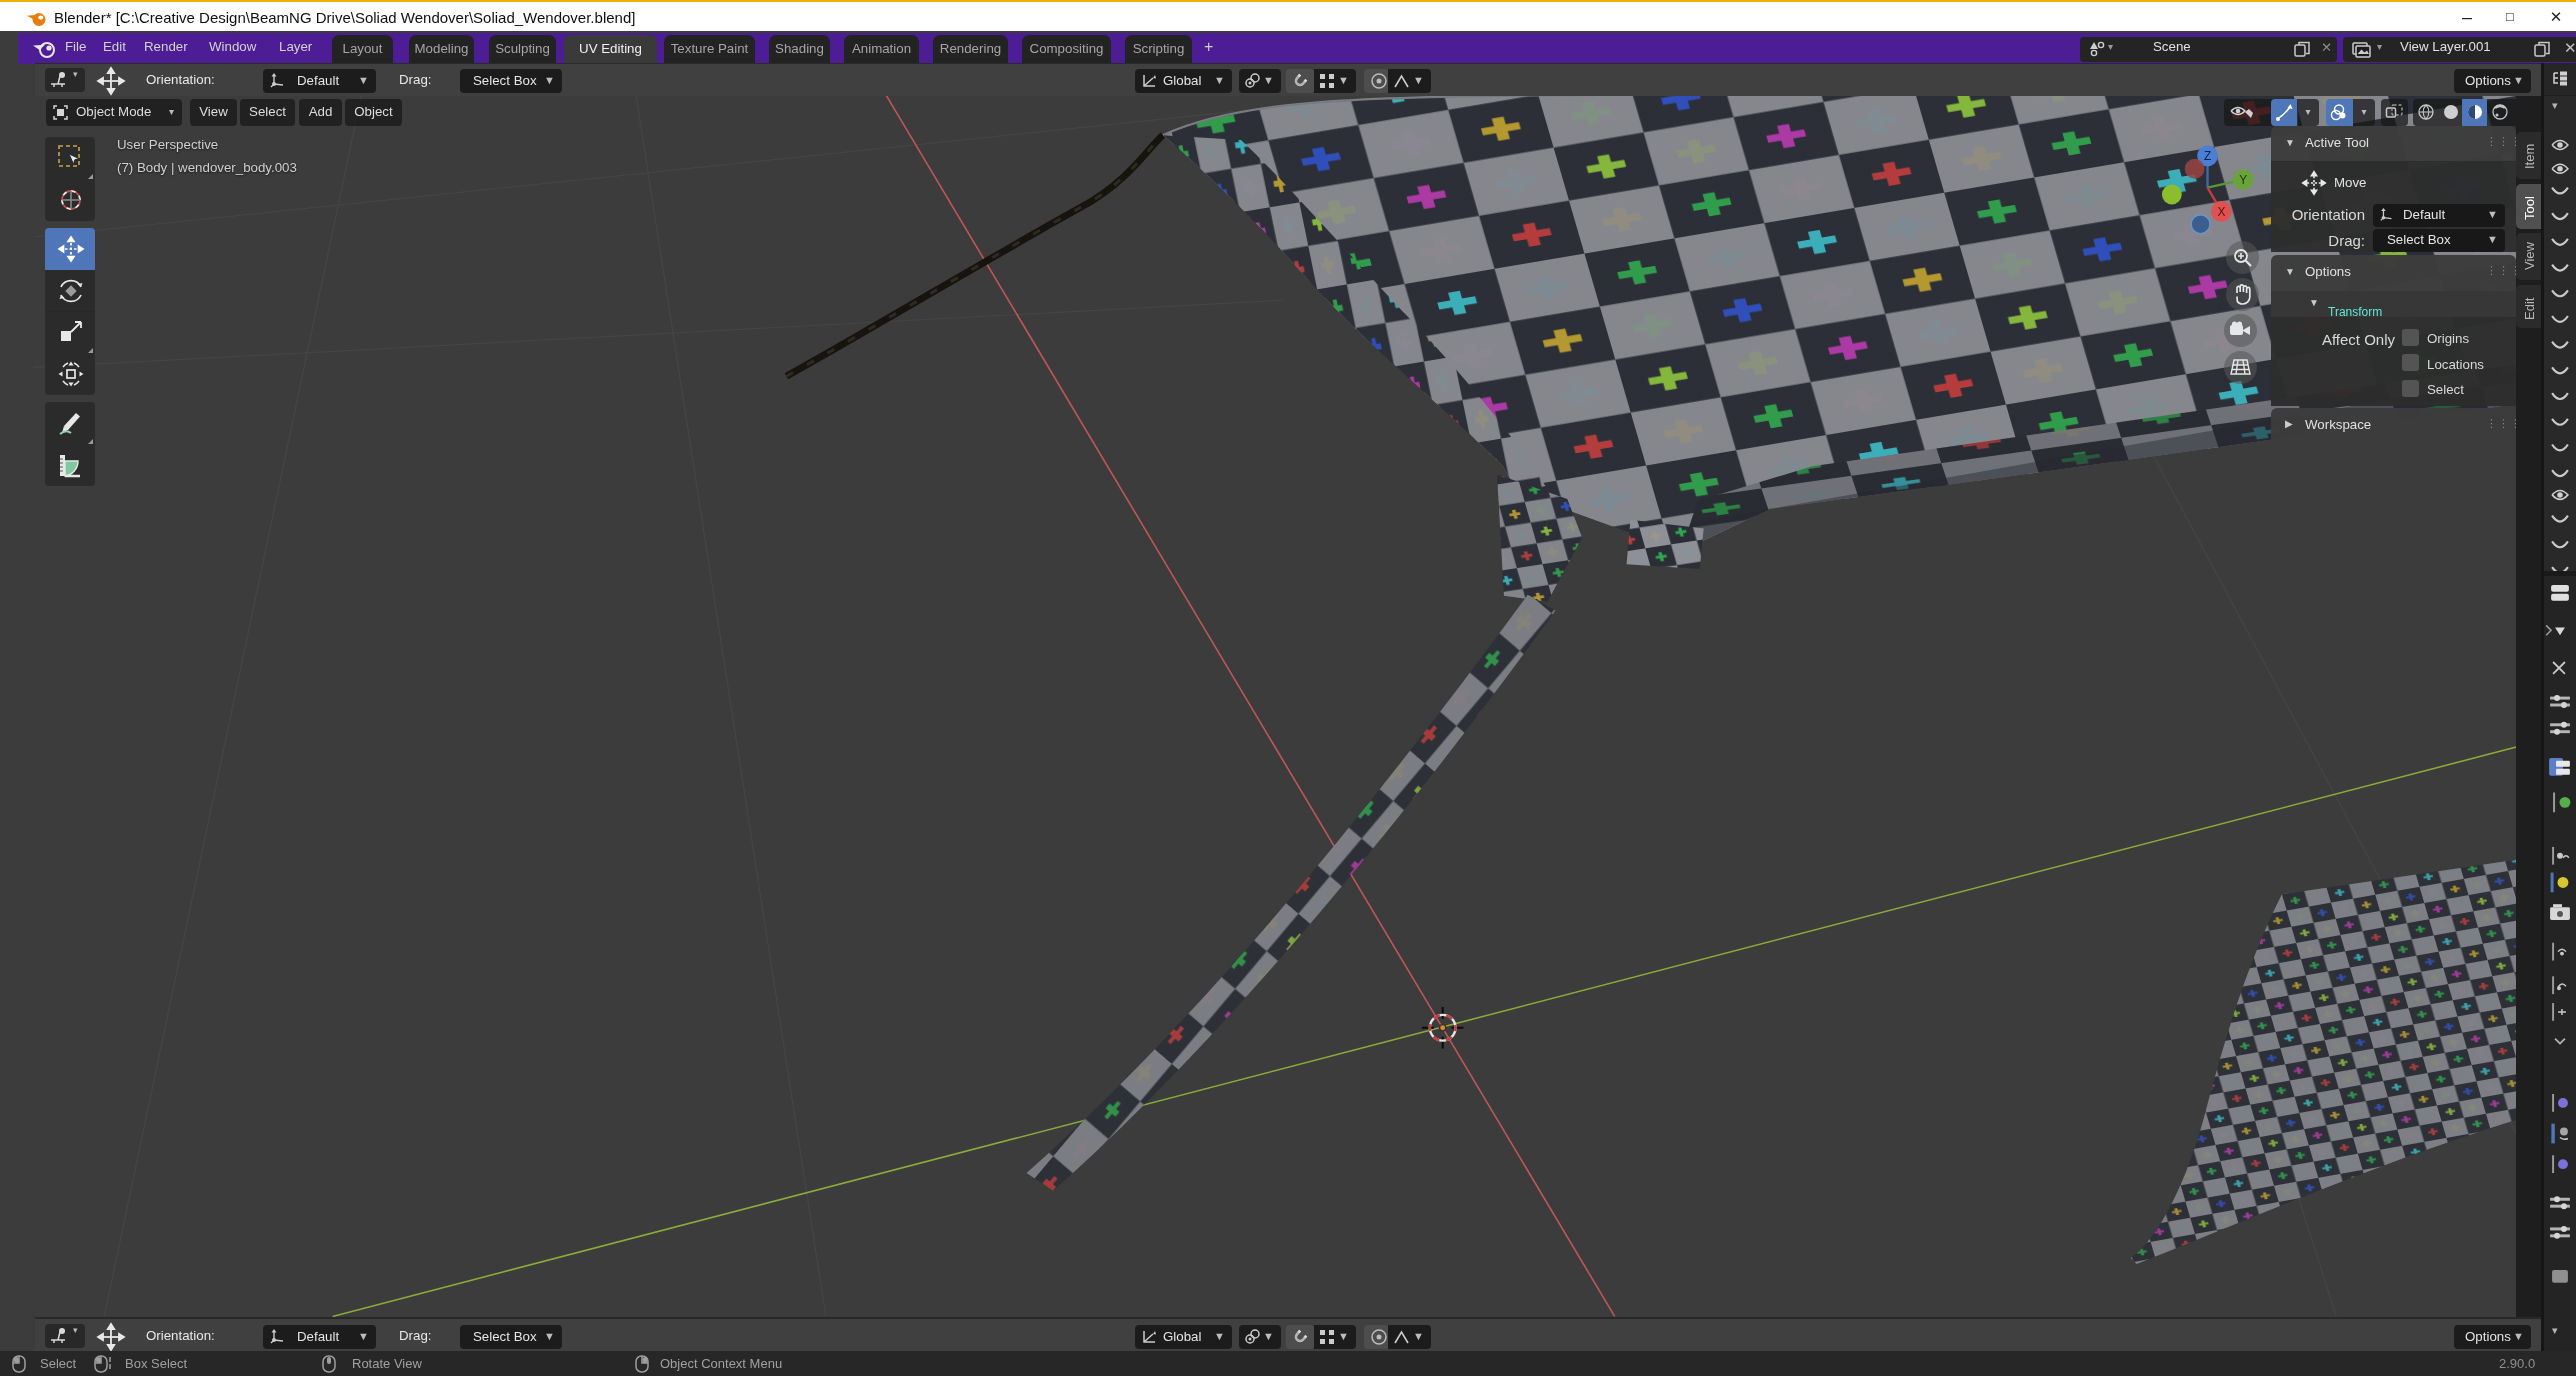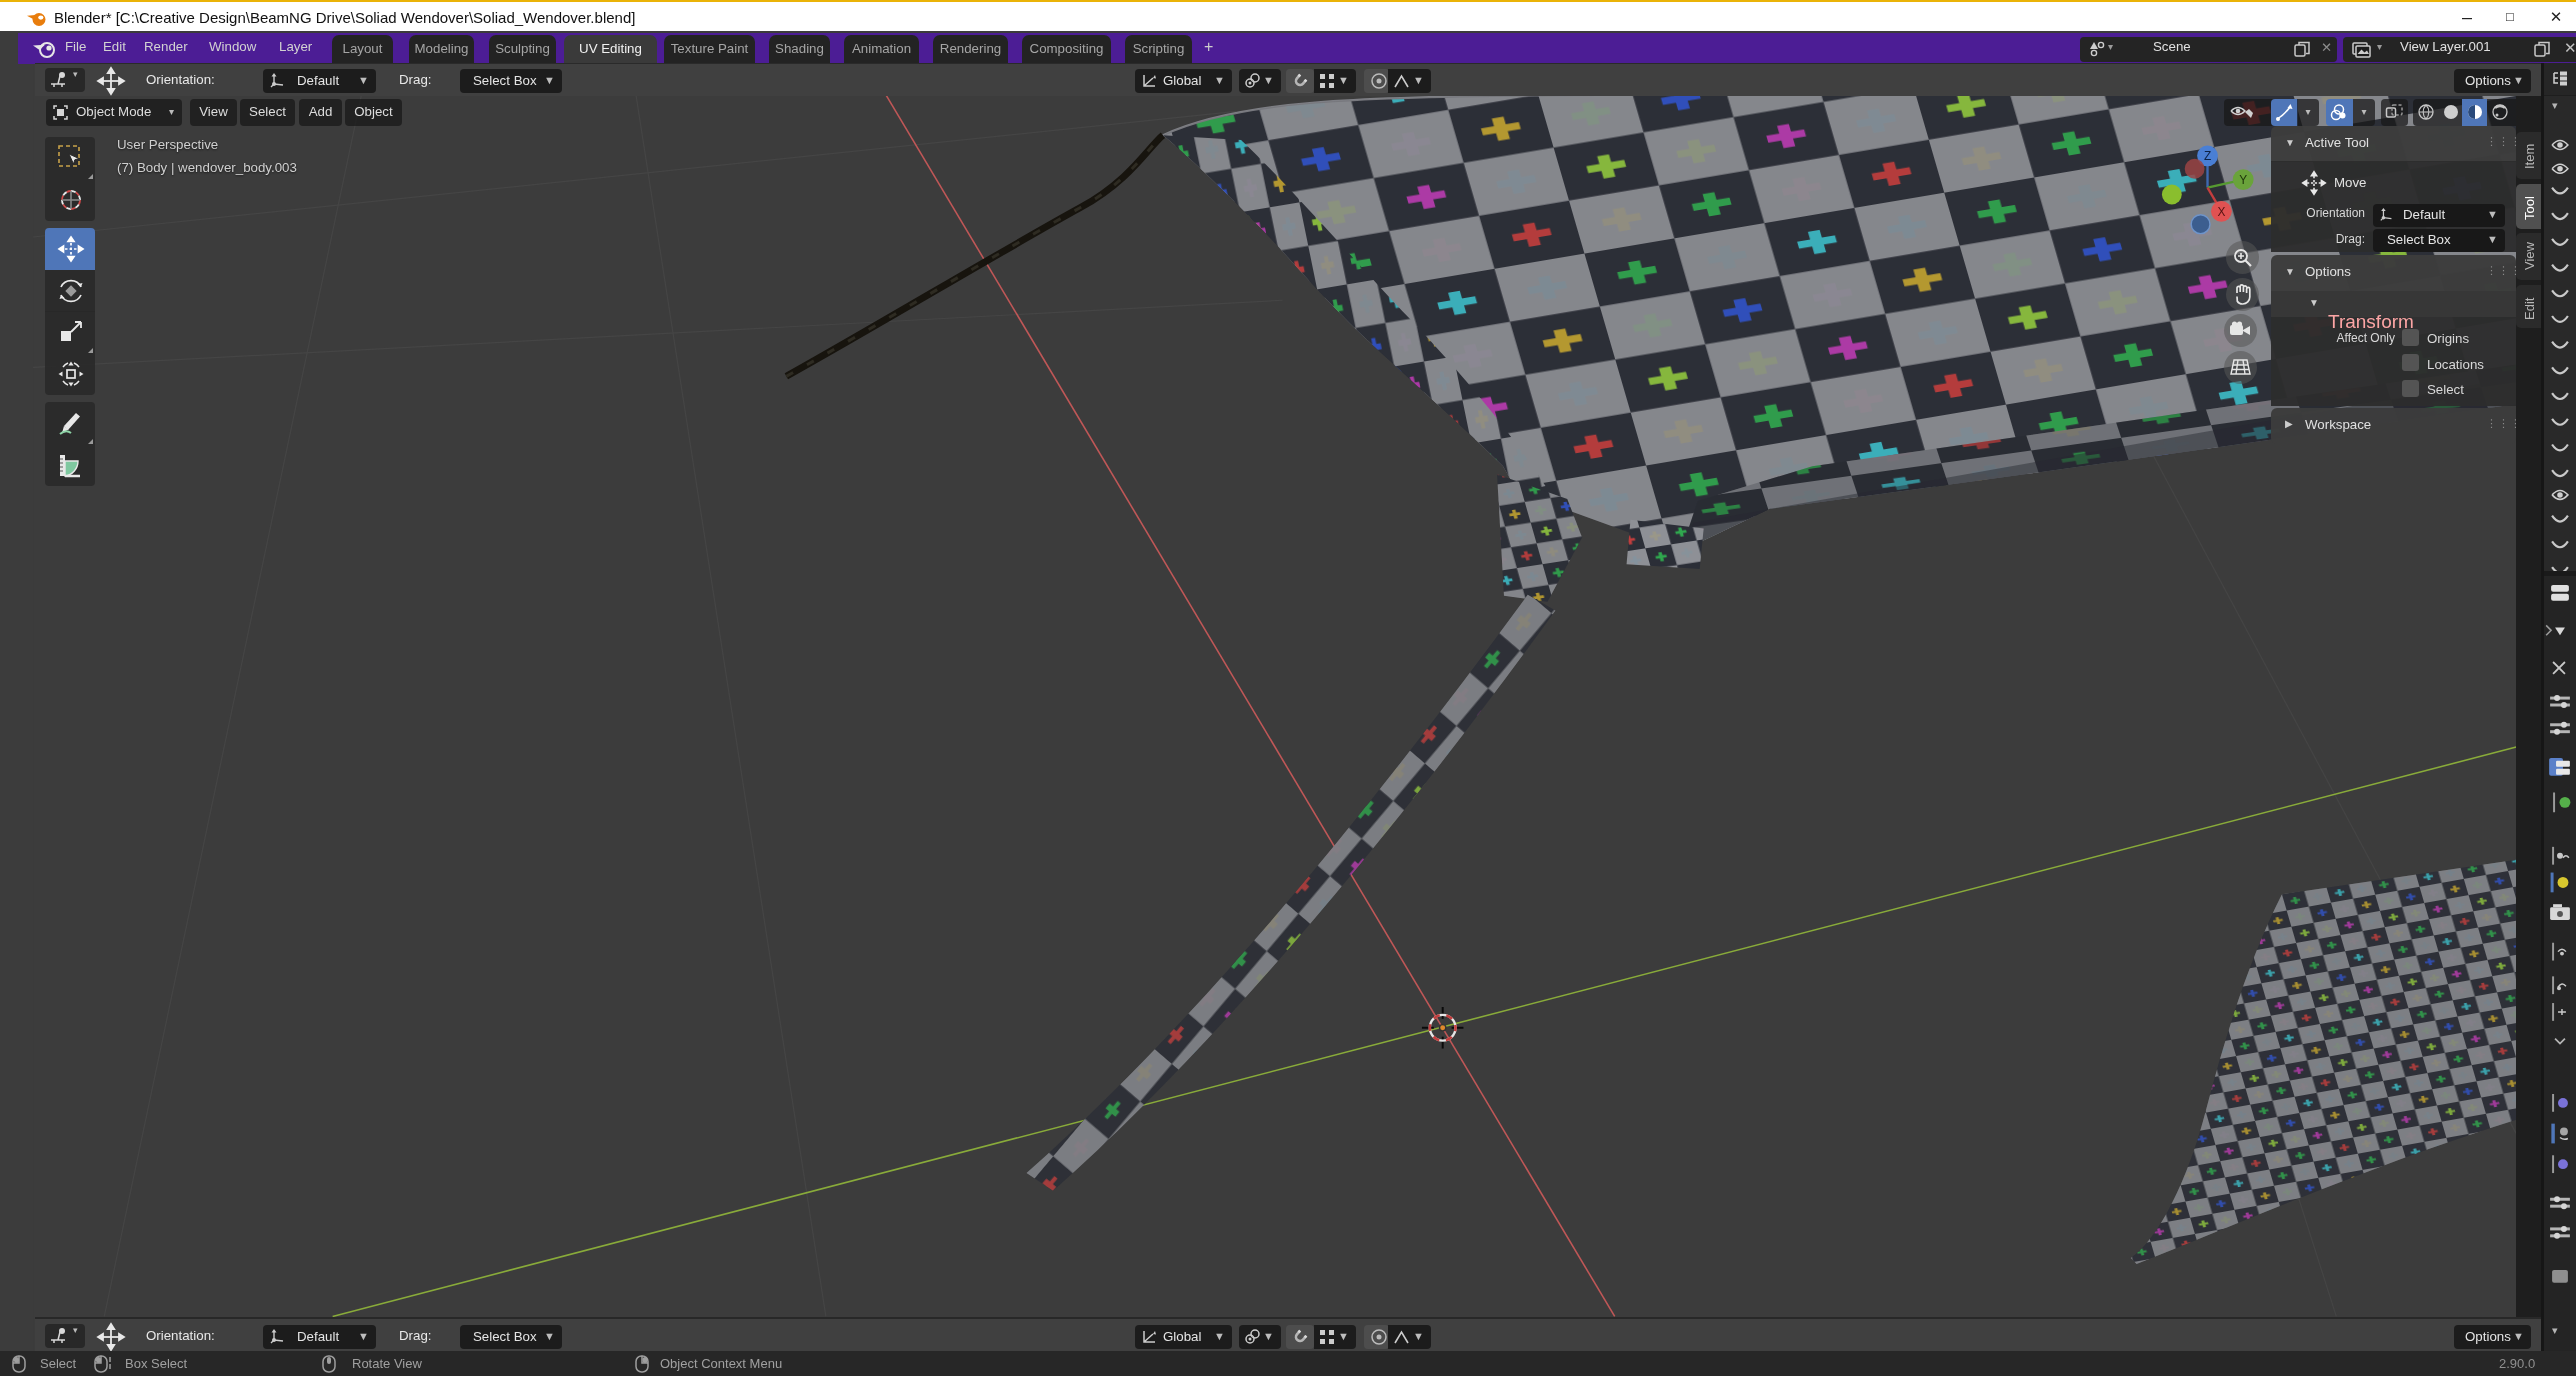--- a/index.html
+++ b/index.html
@@ -25,21 +25,21 @@
 .statusbar span{position:absolute;top:5px}
 
 .vbtn{position:absolute;background:rgba(24,24,24,0.72);border-radius:4px;color:#dcdcdc;font-size:13.3px;height:27px;line-height:26px;text-align:center}
 .vtext{position:absolute;color:#d0d0d0;font-size:13.3px;text-shadow:0 1px 2px rgba(0,0,0,0.6)}
 .toolbtn{position:absolute;left:45px;width:50px;height:42px;background:rgba(40,40,40,0.85)}
 .toolbtn.active{background:#4f76b8}
 
 .npanel-h{position:absolute;background:rgba(60,60,60,0.98);color:#e0e0e0;font-size:13.3px}
 .npanel-b{position:absolute;background:rgba(45,45,45,0.96)}
 .ndrop{position:absolute;background:rgba(22,22,22,0.9);border-radius:4px;color:#e4e4e4;font-size:13.3px;height:23px;line-height:22px}
-.nlabel{position:absolute;color:#d8d8d8;font-size:12px;text-align:right}
+.nlabel{position:absolute;color:#d8d8d8;font-size:15px;text-align:right}
 .checkbox{position:absolute;width:17px;height:17px;background:#545454;border-radius:3px}
 .grip{position:absolute;width:22px;height:10px;color:#8a8a8a}
 
 .rtab{position:absolute;left:2516px;width:27px;background:#2b2b2b;border-radius:5px 0 0 5px;color:#b8b8b8;font-size:13px}
 .rtab.active{background:#505050;color:#fff}
 .rtab span{display:block;transform:rotate(-90deg);white-space:nowrap}
 </style></head>
 <body>
 <div class="stage">
 
@@ -602,21 +602,21 @@
   <div class="ndrop" style="left:102px;top:68px;width:132px"><span style="margin-left:14px">Select Box</span><span class="chev" style="top:-1px">▼</span></div>
 </div>
 <div class="npanel-h" style="left:2271px;top:255px;width:245px;height:36px;border-radius:6px 6px 0 0">
   <span class="abs" style="left:14px;top:11px;font-size:10px;color:#ccc">▼</span>
   <span class="abs" style="left:34px;top:9px">Options</span>
   <span class="grip" style="right:8px;top:9px;letter-spacing:1px;font-size:11px">⋮⋮⋮⋮⋮</span>
 </div>
 <div class="npanel-b" style="left:2271px;top:291px;width:245px;height:115px">
   <div class="abs" style="left:0;top:0;width:245px;height:26px;background:rgba(56,56,56,0.95)">
     <span class="abs" style="left:38px;top:6px;font-size:10px;color:#ccc">▼</span>
-    <span class="abs" style="left:57px;top:20px;color:#fca5a5;font-size:19px">Transform</span>
+    <span class="abs" style="left:57px;top:14px;color:#5eead4;font-size:12px">Transform</span>
   </div>
   <span class="nlabel" style="left:0;top:40px;width:124px">Affect Only</span>
   <div class="checkbox" style="left:131px;top:38px"></div>
   <span class="abs" style="left:156px;top:40px;color:#d8d8d8;font-size:13.3px">Origins</span>
   <div class="checkbox" style="left:131px;top:63px"></div>
   <span class="abs" style="left:156px;top:66px;color:#d8d8d8;font-size:13.3px">Locations</span>
   <div class="checkbox" style="left:131px;top:89px"></div>
   <span class="abs" style="left:156px;top:91px;color:#d8d8d8;font-size:13.3px">Select</span>
 </div>
 <div class="npanel-h" style="left:2271px;top:408px;width:245px;height:36px;border-radius:6px">

